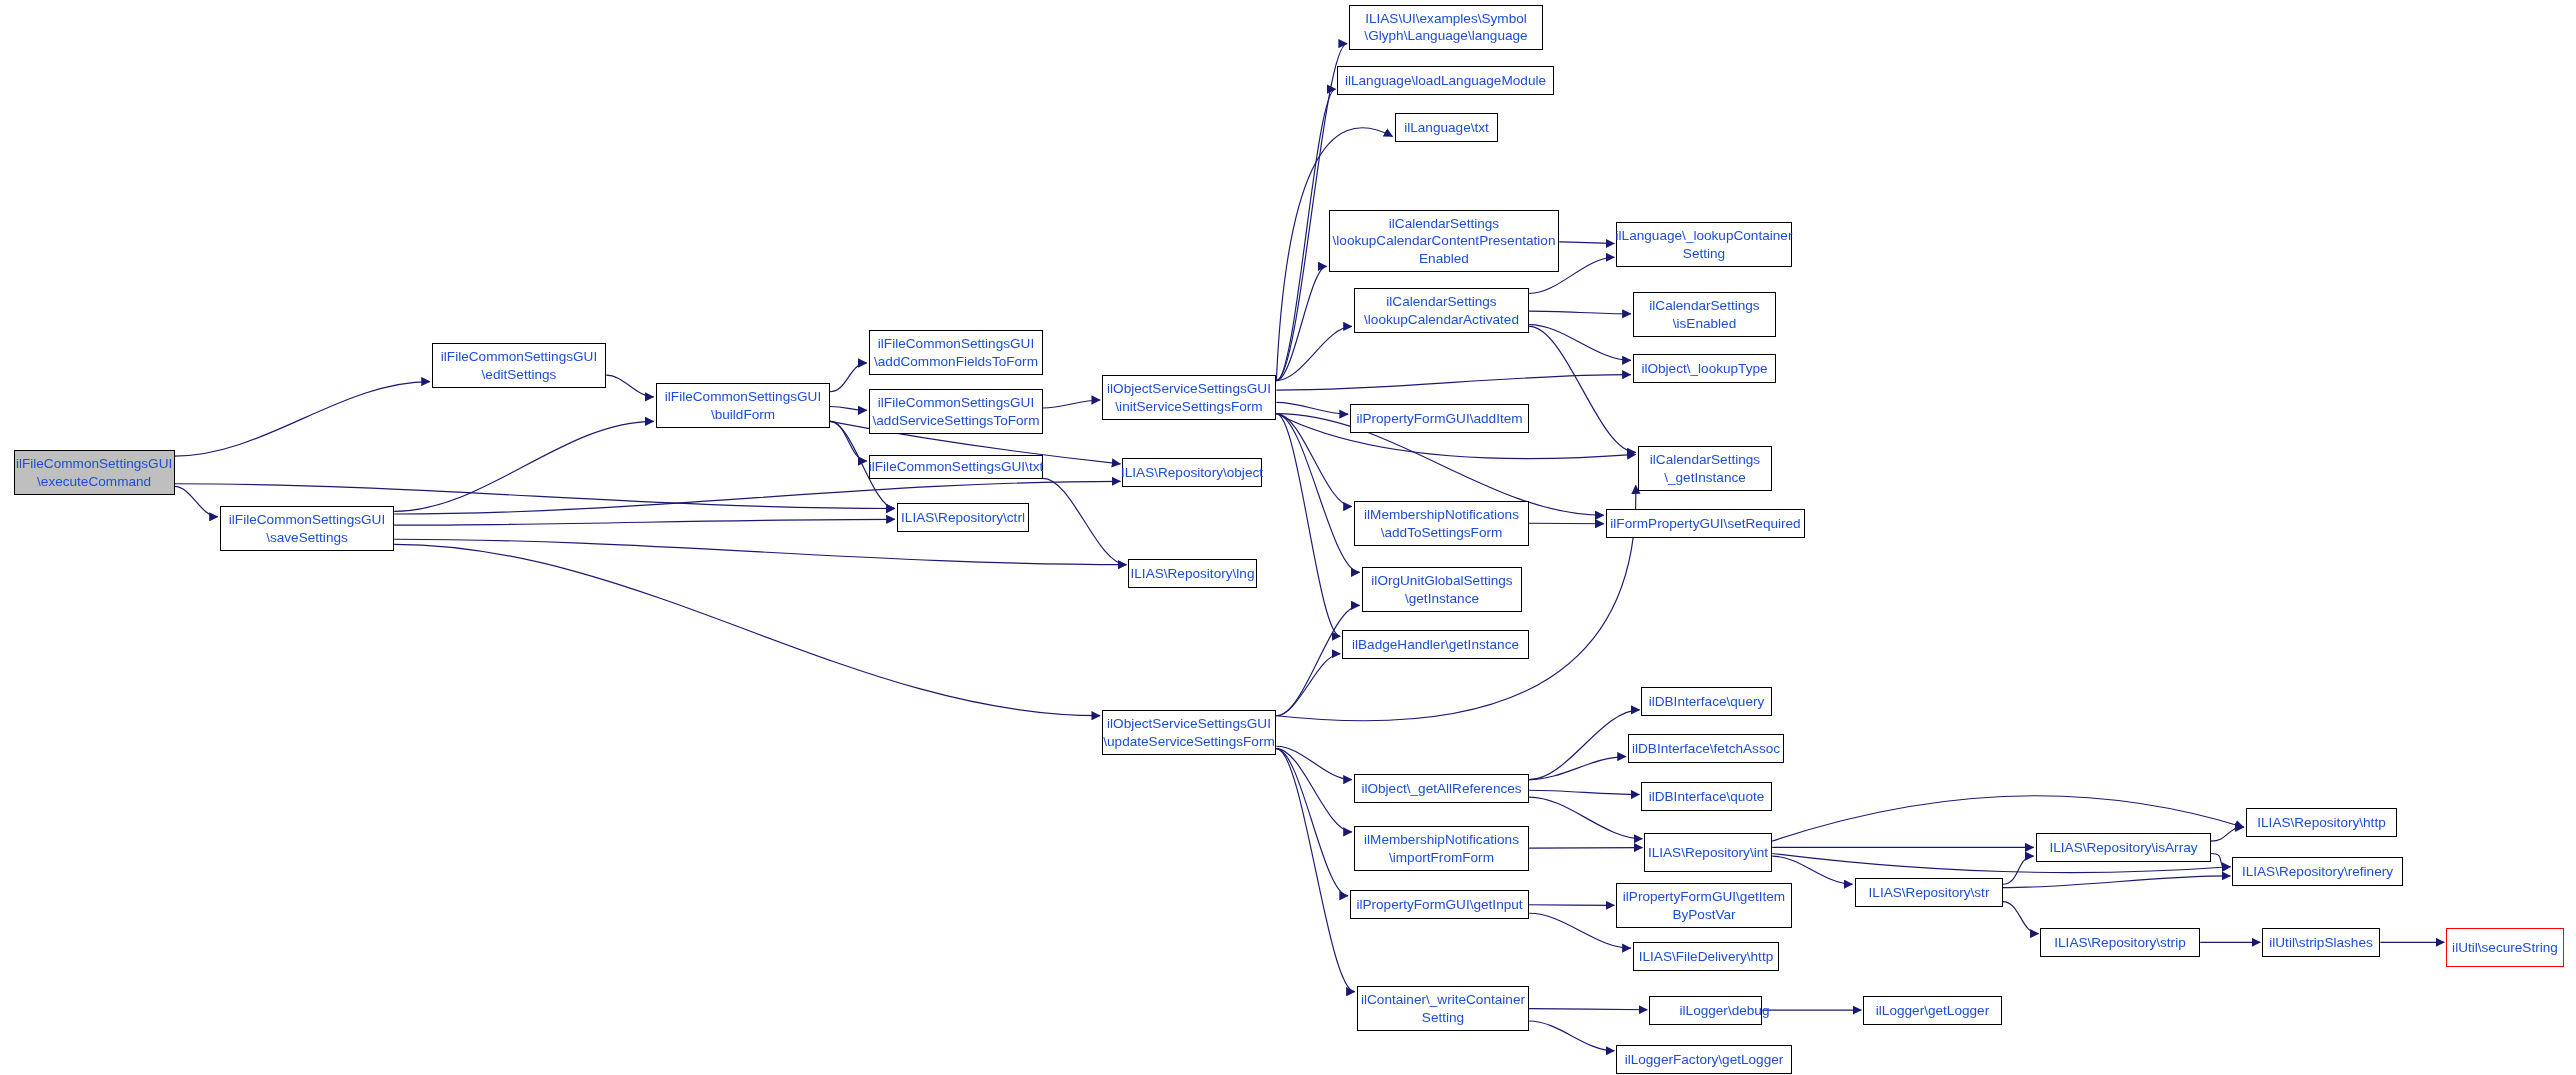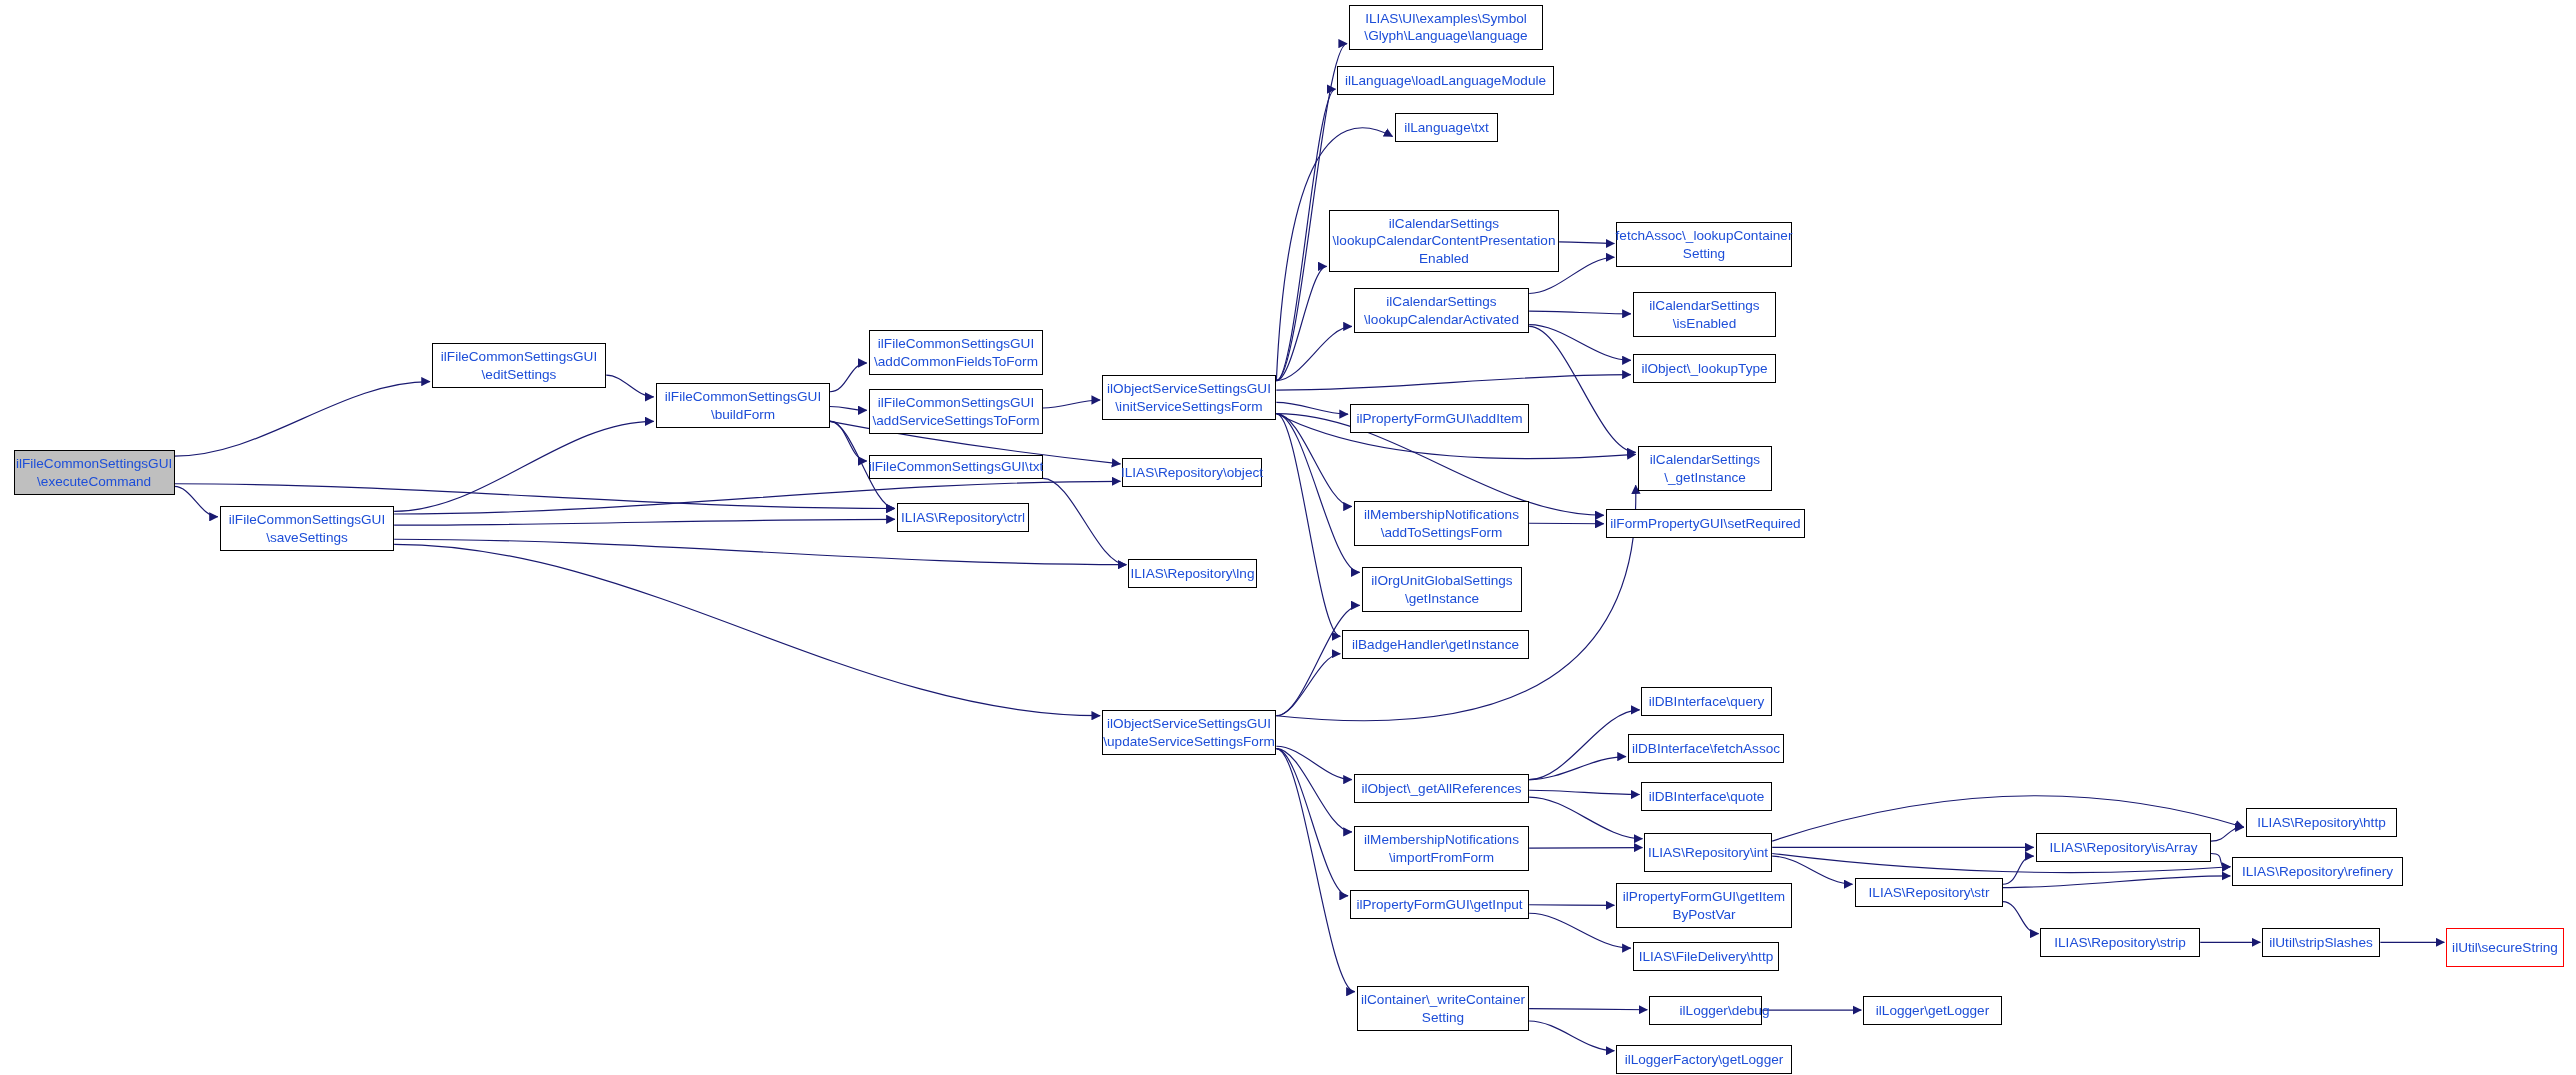--- a/index.html
+++ b/index.html
@@ -172,21 +172,21 @@
     <div class="node" style="left: 1329px; top: 210px; width: 230px; height: 62px;">
       <div class="lbl">ilCalendarSettings</div>
       <div class="lbl">\lookupCalendarContentPresentation</div>
       <div class="lbl">Enabled</div>
     </div>
     <div class="node" style="left: 1354px; top: 288px; width: 175px; height: 45px;">
       <div class="lbl">ilCalendarSettings</div>
       <div class="lbl">\lookupCalendarActivated</div>
     </div>
     <div class="node" style="left: 1616px; top: 222px; width: 176px; height: 45px;">
-      <div class="lbl">fetchAssoc\_lookupContainer</div>
+      <div class="lbl">ilLanguage\_lookupContainer</div>
       <div class="lbl">Setting</div>
     </div>
     <div class="node" style="left: 1633px; top: 292px; width: 143px; height: 45px;">
       <div class="lbl">ilCalendarSettings</div>
       <div class="lbl">\isEnabled</div>
     </div>
     <div class="node" style="left: 1633px; top: 354px; width: 143px; height: 29px;">
       <div class="lbl">ilObject\_lookupType</div>
     </div>
     <div class="node" style="left: 1350px; top: 404px; width: 179px; height: 29px;">

